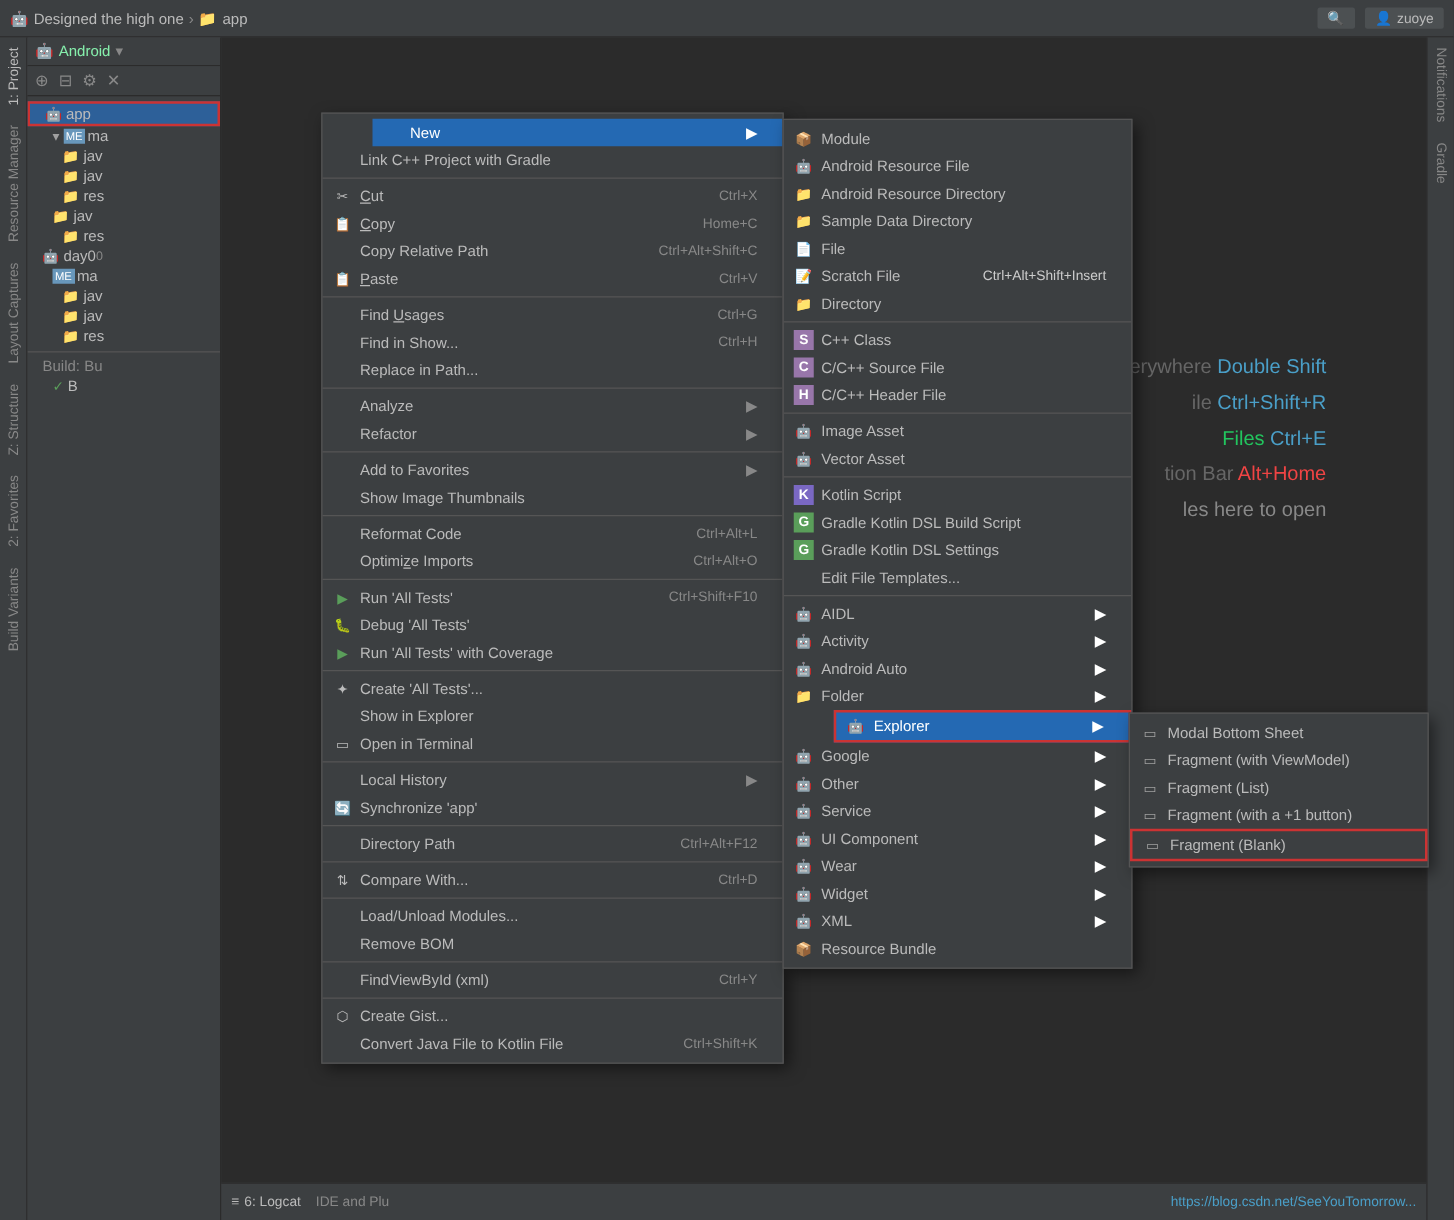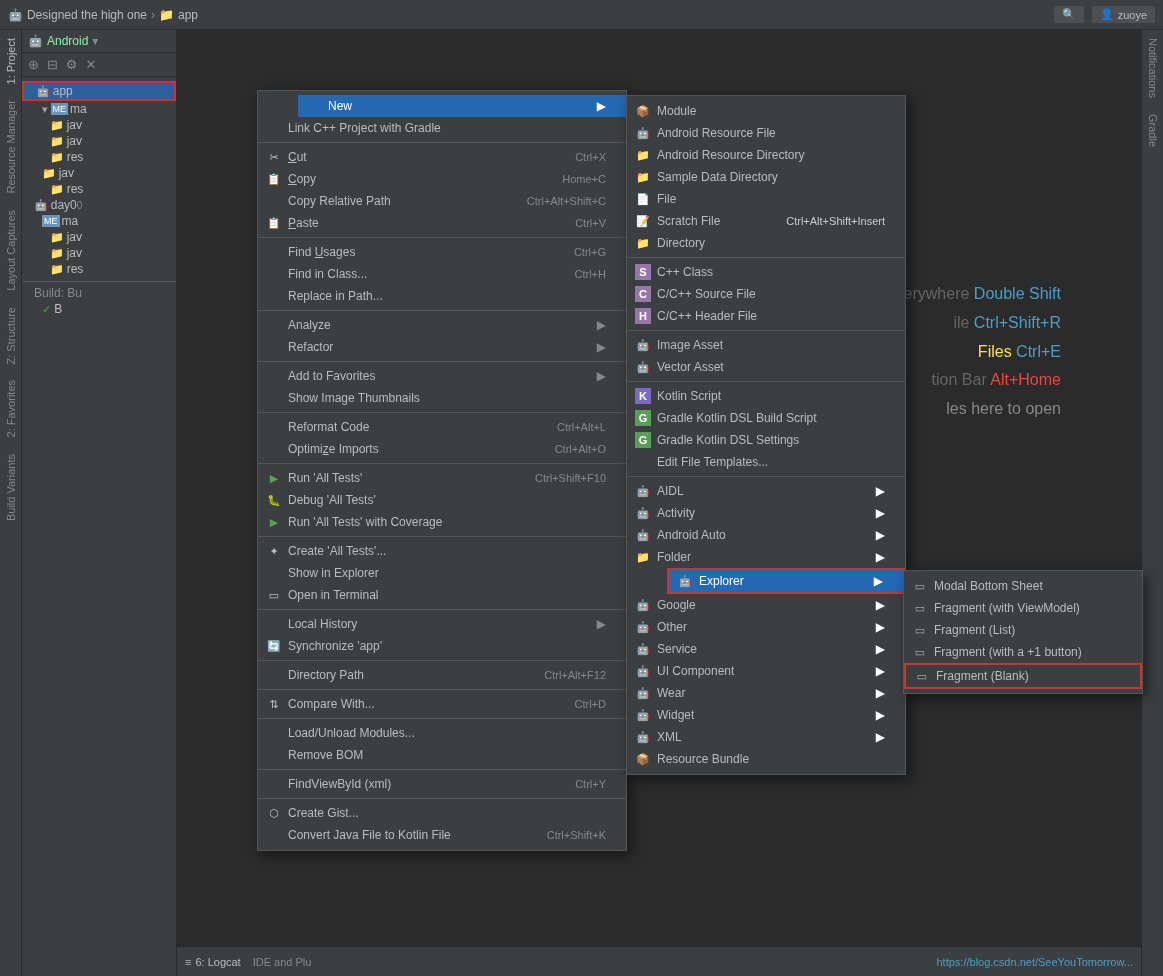--- a/index.html
+++ b/index.html
@@ -420,21 +420,21 @@
     <div class="hint-area">
       <div class="hint-line">
         <span style="color:#666;">Everywhere </span>
         <span style="color:#4a9fc8;">Double Shift</span>
       </div>
       <div class="hint-line">
         <span style="color:#666;">ile </span>
         <span style="color:#4a9fc8;">Ctrl+Shift+R</span>
       </div>
       <div class="hint-line">
-        <span style="color:#fde047;">Files </span>
+        <span style="color:#22c55e;">Files </span>
         <span style="color:#4a9fc8;">Ctrl+E</span>
       </div>
       <div class="hint-line">
         <span style="color:#666;">tion Bar </span>
         <span style="color:#ef4444;">Alt+Home</span>
       </div>
       <div class="hint-line">
         <span style="color:#888;">les here to open</span>
       </div>
     </div>
@@ -637,21 +637,21 @@
           <span class="shortcut">Ctrl+V</span>
         </div>
         <div class="menu-separator"></div>
         <div class="menu-item">
           <span class="menu-item-icon"></span>
           <span>Find <span class="underline">U</span>sages</span>
           <span class="shortcut">Ctrl+G</span>
         </div>
         <div class="menu-item">
           <span class="menu-item-icon"></span>
-          <span>Find in Class...</span>
+          <span>Find in Show...</span>
           <span class="shortcut">Ctrl+H</span>
         </div>
         <div class="menu-item">
           <span class="menu-item-icon"></span>
           <span>Replace in Path...</span>
         </div>
         <div class="menu-separator"></div>
         <div class="menu-item">
           <span class="menu-item-icon"></span>
           <span>Analyze</span>

